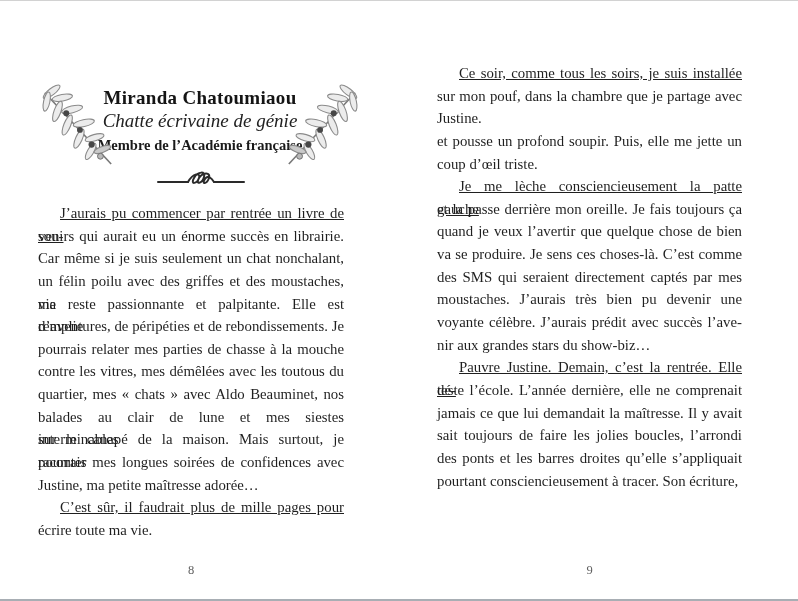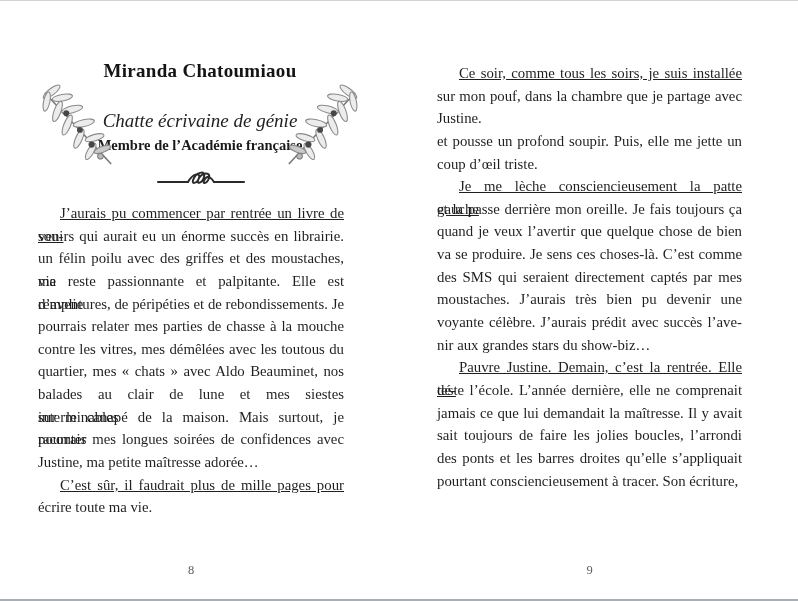--- a/index.html
+++ b/index.html
@@ -6,21 +6,21 @@
   #stage{
     position:relative;width:798px;height:601px;background:#ffffff;
     font-family:"Liberation Serif", serif;color:#1f1f1f;overflow:hidden;
   }
   .frame-line{position:absolute;left:0;width:798px;background:#c6c9cc;}
   #frame-top{top:0;height:1px;background:#d2d2d2;}
   #frame-bottom{bottom:0;height:2px;background:#a8aeb4;}
 
   
   .hdr-text{position:absolute;left:38px;width:324px;text-align:center;}
-  #author-title{top:60px;font-size:19px;font-weight:bold;letter-spacing:.3px;color:#141414;}
+  #author-title{top:87px;font-size:19px;font-weight:bold;letter-spacing:.3px;color:#141414;}
   #author-subtitle{top:110px;font-size:19px;font-style:italic;color:#222;}
   #author-affiliation{top:137px;font-size:14.5px;font-weight:bold;color:#1a1a1a;}
   .branch{position:absolute;top:84px;width:82px;height:84px;}
   #branch-left{left:36px;}
   #branch-right{left:282px;}
   #divider{position:absolute;left:156px;top:169px;width:90px;height:22px;}
 
   
   .body-col{position:absolute;font-size:14.8px;}
   #body-left{left:38px;top:202px;width:306px;}
@@ -90,20 +90,21 @@
       <path d="M2 13 H32"></path>
       <path d="M32 13 C37 4 45 3 43 9 C41 15 34 16 38 9 C42 2 50 2 48 8 C46 15 39 16 43 9 C47 3 55 3 53 9 C51 15 45 16 49 10 C52 5 56 10 58 13"></path>
       <path d="M58 13 H88"></path>
     </g>
   </svg>
 
   <div id="body-left" class="body-col">
       <div>
         <div class="line first">J’aurais pu commencer par rentrée un livre de sou-</div>
         <div class="line">venirs qui aurait eu un énorme succès en librairie.</div>
+        <div class="line">Car même si je suis seulement un chat nonchalant,</div>
         <div class="line">un félin poilu avec des griffes et des moustaches, ma</div>
         <div class="line">vie reste passionnante et palpitante. Elle est remplie</div>
         <div class="line">d’aventures, de péripéties et de rebondissements. Je</div>
         <div class="line">pourrais relater mes parties de chasse à la mouche</div>
         <div class="line">contre les vitres, mes démêlées avec les toutous du</div>
         <div class="line">quartier, mes « chats » avec Aldo Beauminet, nos</div>
         <div class="line">balades au clair de lune et mes siestes interminables</div>
         <div class="line">sur le canapé de la maison. Mais surtout, je pourrais</div>
         <div class="line">raconter mes longues soirées de confidences avec</div>
         <div class="line last">Justine, ma petite maîtresse adorée…</div>

